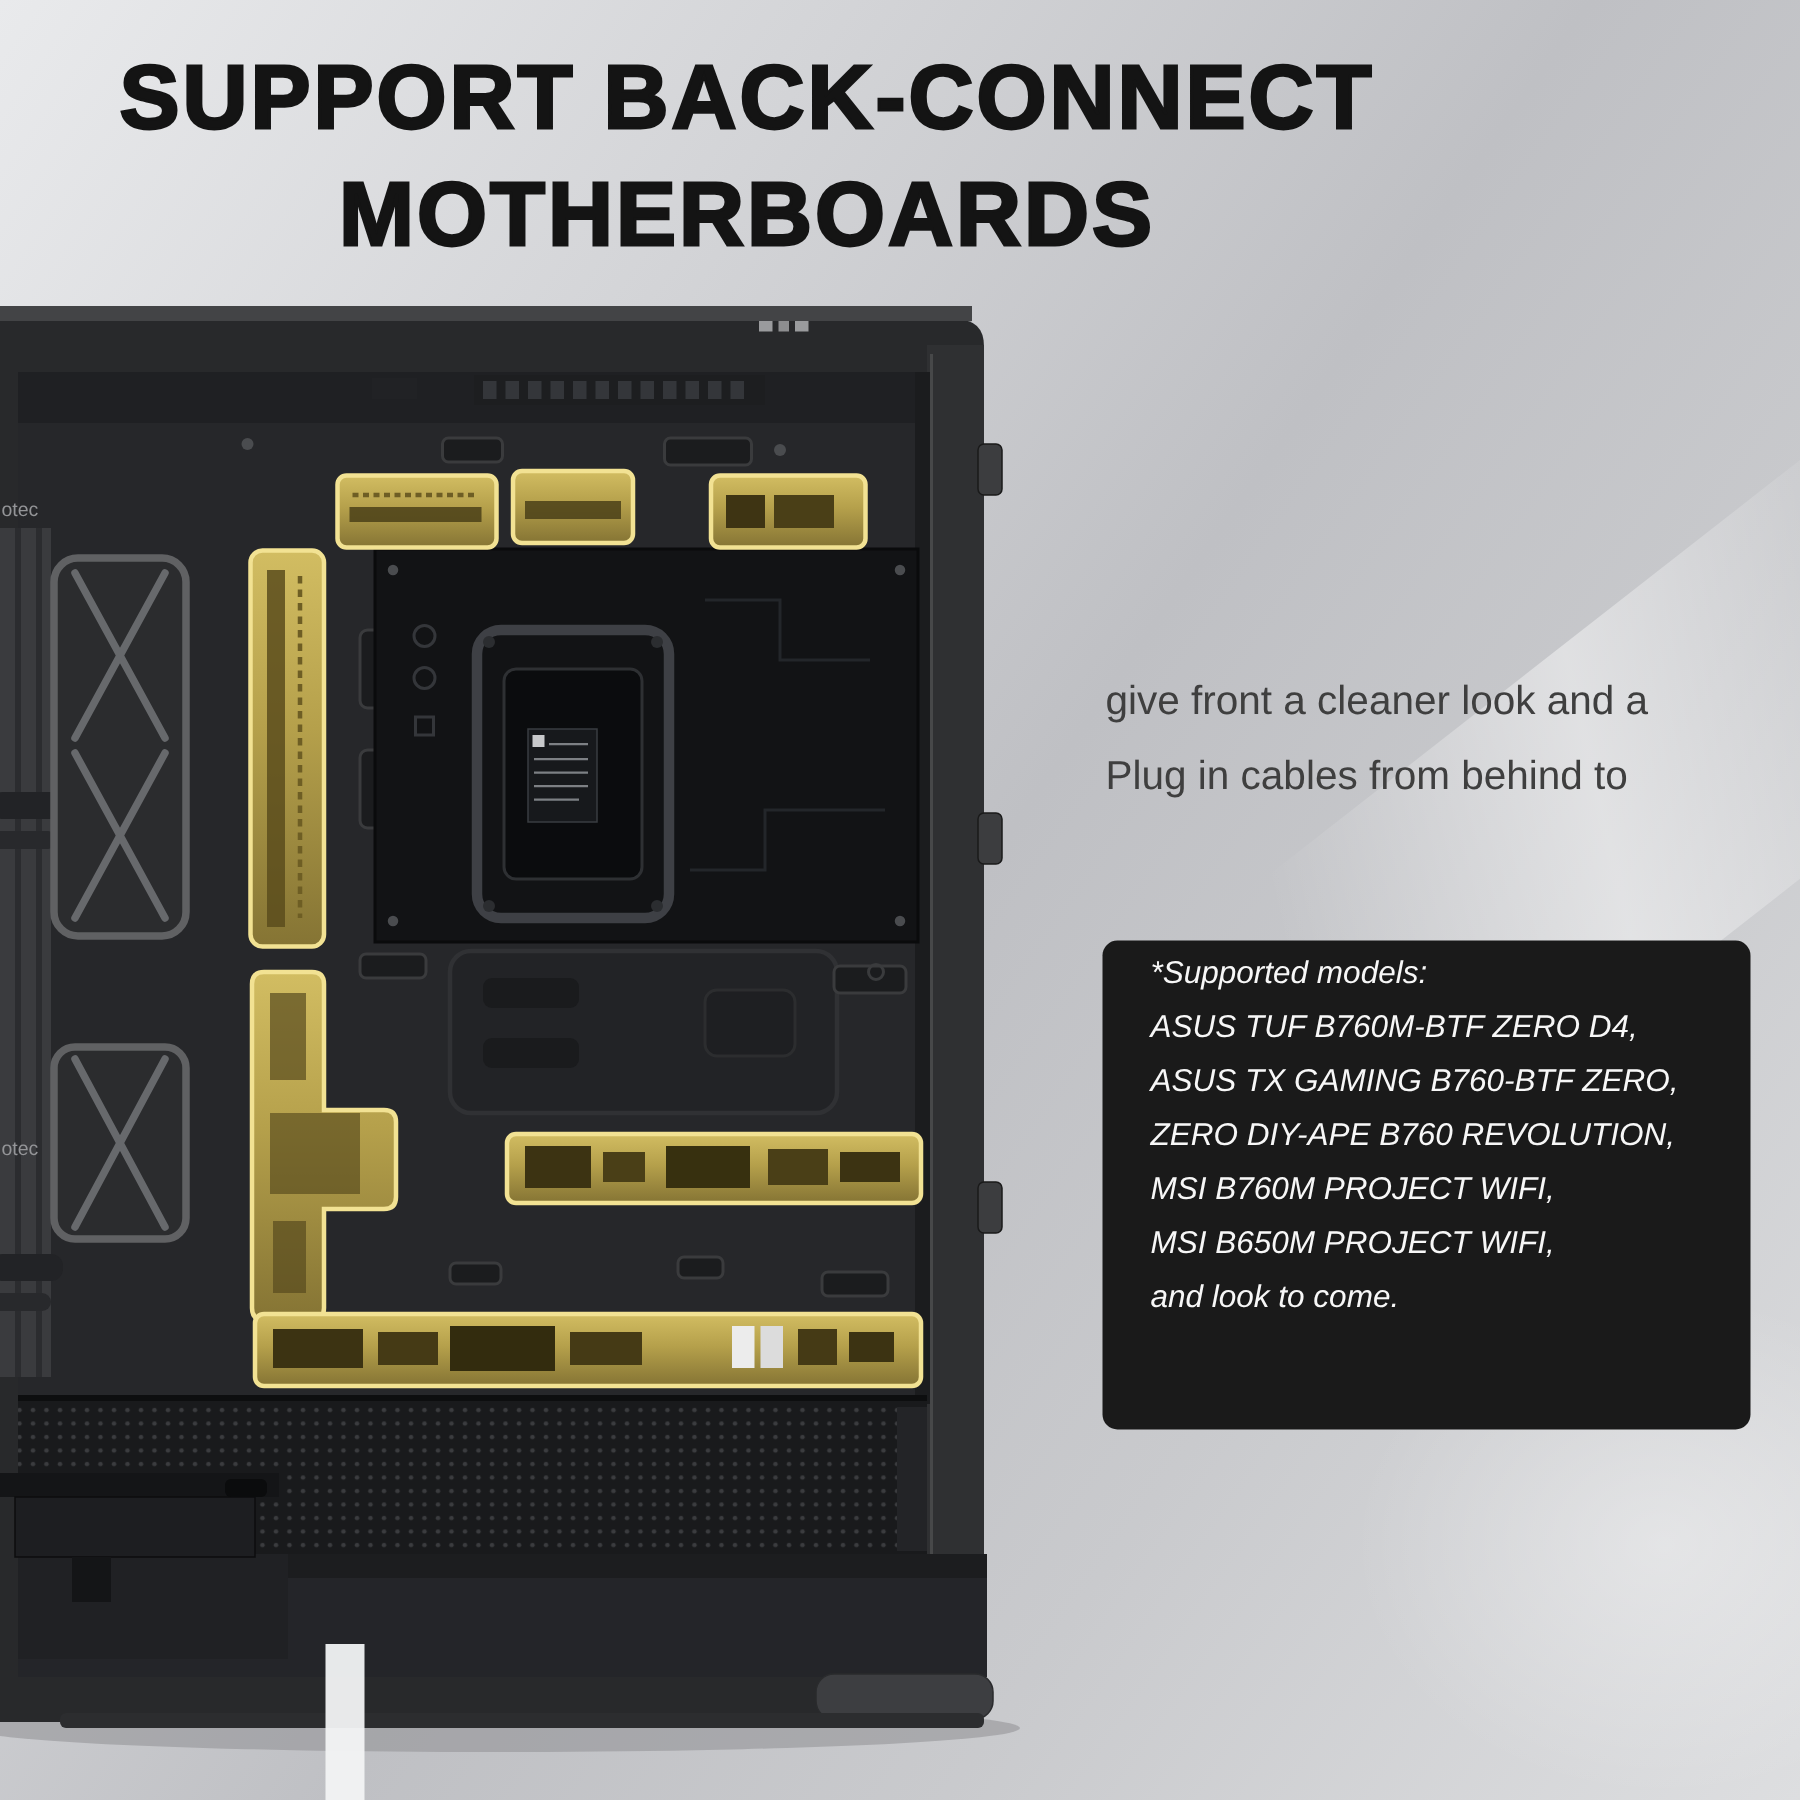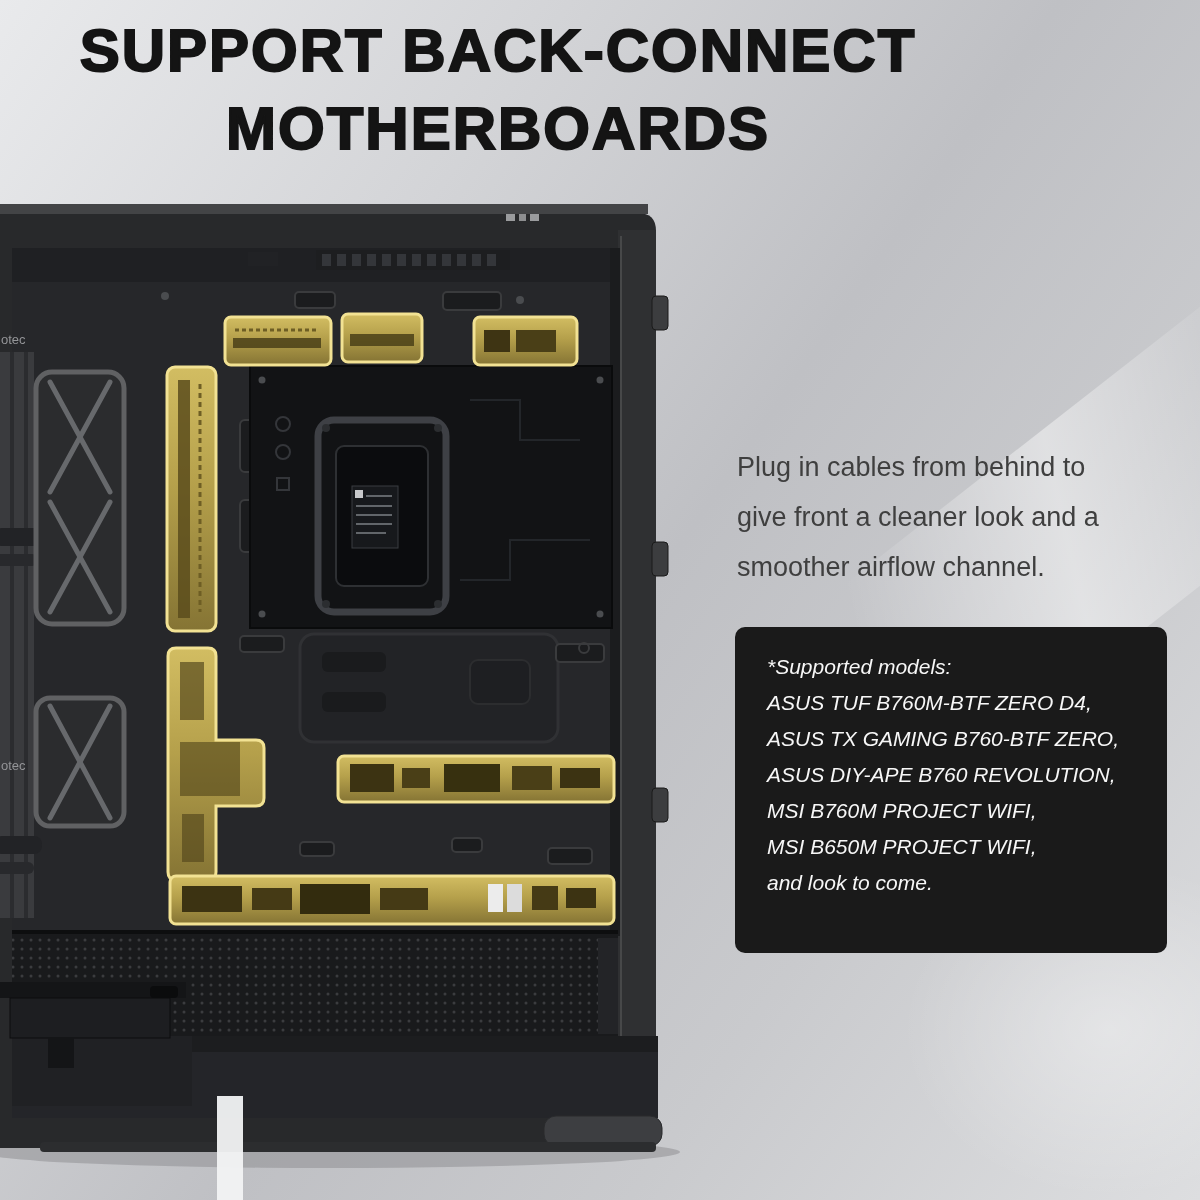--- a/index.html
+++ b/index.html
@@ -15,32 +15,32 @@
   .streak1{
     left:800px;top:430px;width:560px;height:220px;
     background:linear-gradient(115deg,rgba(255,255,255,0) 10%,rgba(255,255,255,.45) 48%,rgba(255,255,255,0) 85%);
     transform:rotate(-38deg);
   }
   .streak2{
     left:900px;top:860px;width:420px;height:340px;
     background:radial-gradient(ellipse at center,rgba(255,255,255,.35) 0%,rgba(255,255,255,0) 70%);
   }
   .title{
-    position:absolute;top:12px;left:0;width:996px;text-align:center;
+    position:absolute;top:26px;left:0;width:996px;text-align:center;
     color:#141414;font-weight:bold;font-size:60px;line-height:78px;letter-spacing:2px;
     -webkit-text-stroke:2px #141414;
   }
   .description{
     position:absolute;left:737px;top:442px;width:430px;
     color:#3f3f3f;font-size:27px;line-height:50px;font-weight:normal;
   }
   .models-box{
     position:absolute;left:735px;top:627px;width:432px;height:326px;
     background:#1a1a1a;border-radius:10px;box-sizing:border-box;
-    padding:22px 18px 0 32px;
+    padding:4px 18px 0 32px;
     color:#f7f7f7;font-style:italic;font-size:21px;line-height:36px;
   }
   .case-illustration{position:absolute;left:0;top:190px;}
 </style>
 </head>
 <body>
 
 <div class="canvas">
 
   <div class="streak streak1"></div>
@@ -237,28 +237,27 @@
       <rect x="0" y="982" width="186" height="16" fill="#141517"></rect>
       <rect x="10" y="998" width="160" height="40" fill="#1d1e21" stroke="#0c0d0e"></rect>
       <rect x="48" y="1038" width="26" height="30" fill="#141517"></rect>
       <rect x="150" y="986" width="28" height="12" rx="4" fill="#0b0c0d"></rect>
     </g>
 
     <rect x="217" y="1096" width="26" height="104" fill="#f2f3f4" opacity="0.95"></rect>
   </svg>
 
   <div class="description">
+    <div>give front a cleaner look and a</div>
     <div>Plug in cables from behind to</div>
-    <div>give front a cleaner look and a</div>
-    <div>smoother airflow channel.</div>
   </div>
 
   <div class="models-box">
     <div>*Supported models:</div>
     <div>ASUS TUF B760M-BTF ZERO D4,</div>
     <div>ASUS TX GAMING B760-BTF ZERO,</div>
-    <div>ASUS DIY-APE B760 REVOLUTION,</div>
+    <div>ZERO DIY-APE B760 REVOLUTION,</div>
     <div>MSI B760M PROJECT WIFI,</div>
     <div>MSI B650M PROJECT WIFI,</div>
     <div>and look to come.</div>
   </div>
 
 </div>
 
 </body></html>

